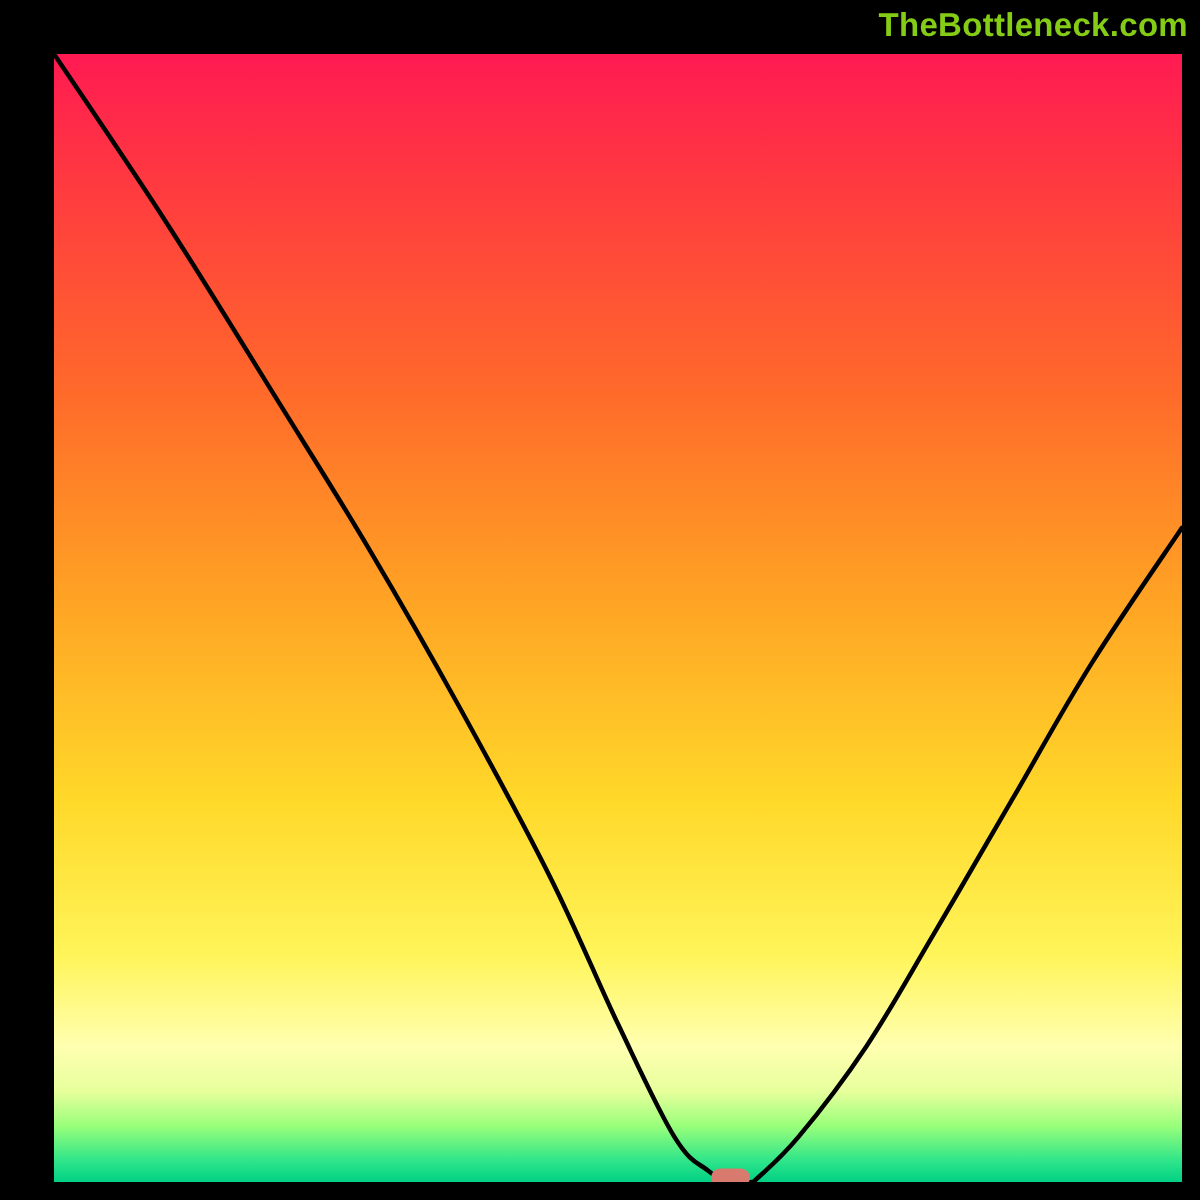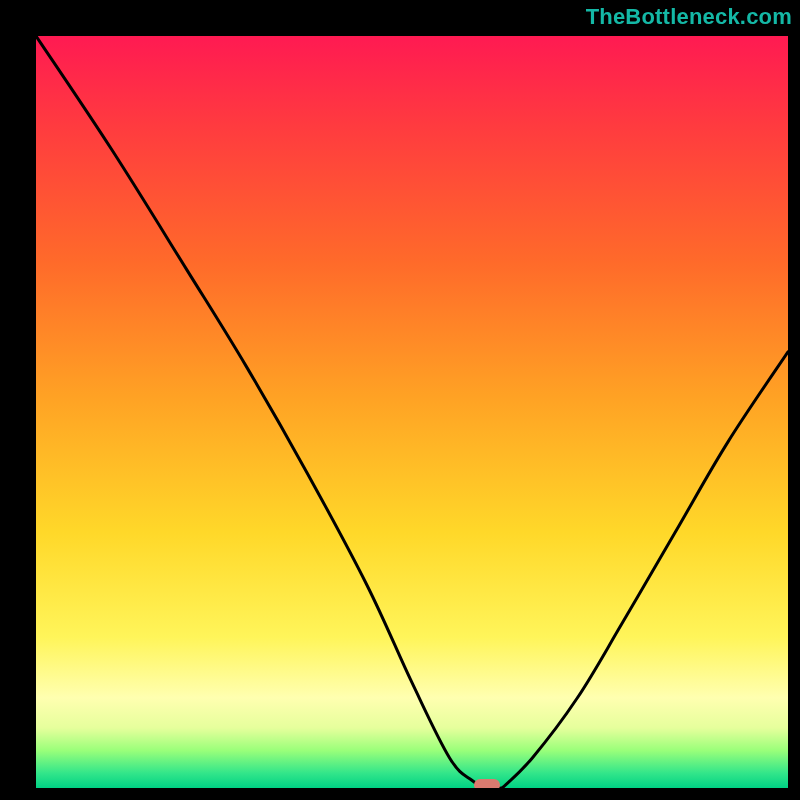--- a/index.html
+++ b/index.html
@@ -11,21 +11,21 @@
   .chart-container {
     position: relative;
     width: 800px;
     height: 800px;
     background: #000;
   }
   .watermark {
     position: absolute;
     top: 4px;
     right: 8px;
-    color: #14b8a6;
+    color: #84cc16;
     font-size: 22px;
     font-weight: 600;
     z-index: 5;
     letter-spacing: 0.2px;
   }
   .plot-area {
     position: absolute;
     left: 36px;
     top: 36px;
     width: 752px;

